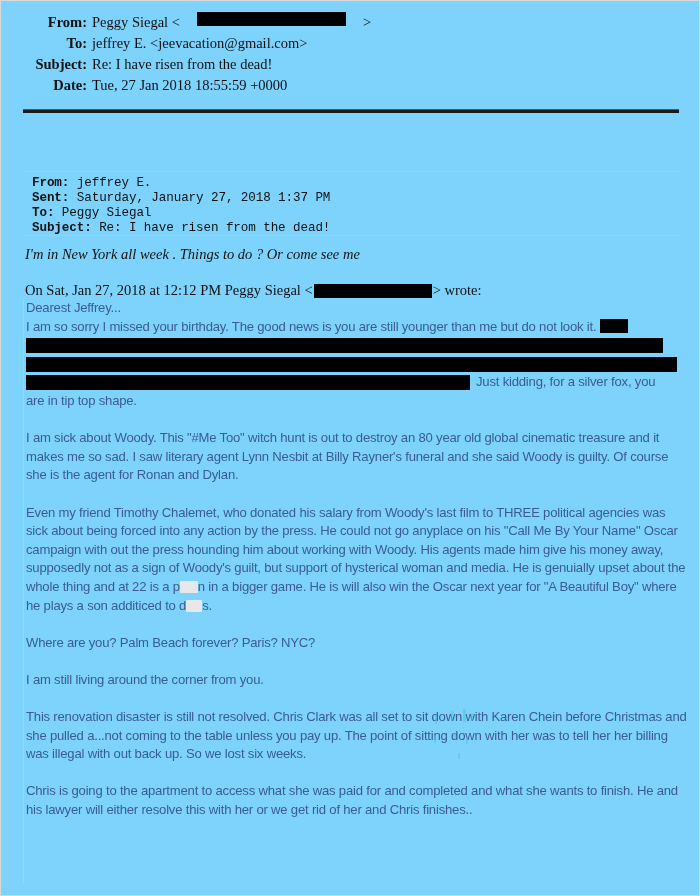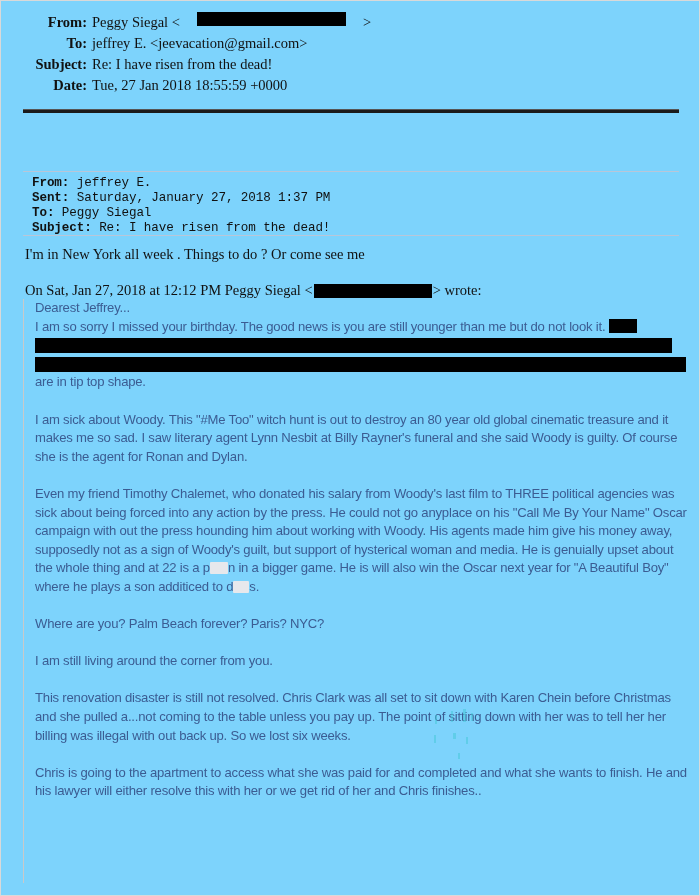--- a/index.html
+++ b/index.html
@@ -103,36 +103,36 @@
   .sub-hdr .k { font-weight: bold; }
 
   
   .serif-line {
     position: absolute;
     left: 24px;
     font-family: "Liberation Serif", serif;
     font-size: 14.5px;
     color: #111111;
   }
-  #line-newyork { top: 245px; }
+  #line-newyork { top: 245px; font-style: italic; }
   #line-onsat {
     top: 281px;
     display: flex;
     align-items: center;
     white-space: nowrap;
   }
 
   
   #quote {
     position: absolute;
     left: 22px;
     top: 298px;
     width: 664px;
     border-left: 1px solid #c9c9c9;
-    padding-left: 11px;
+    padding-left: 2px;
     box-sizing: border-box;
     height: 584px;
   }
   .q {
     font-family: "Liberation Sans", sans-serif;
     font-size: 13.1px;
     line-height: 18.6px;
     color: #3b5c92;
     letter-spacing: -0.2px;
     margin: 0;
@@ -247,20 +247,24 @@
 
     <p class="q">
       <span>I am so sorry I missed your birthday. The good news is you are still younger than me but do not look it.</span><span class="bar-inline" style="width:28px;margin-left:4px;"></span>
     </p>
 
     <div class="bar-row">
       <span class="bar" style="width:637px;"></span>
     </div>
     <div class="bar-row">
       <span class="bar" style="width:651px;"></span>
+    </div>
+    <div class="bar-row">
+      <span class="bar" style="width:444px;"></span>
+      <span class="q" style="margin-left:6px;white-space:nowrap;">Just kidding, for a silver fox, you</span>
     </div>
 
     <p class="q">are in tip top shape.</p>
 
 
     <p class="q gap">I am sick about Woody. This "#Me Too" witch hunt is out to destroy an 80 year old global cinematic treasure and it makes me so sad.   I saw literary agent Lynn Nesbit at Billy Rayner's funeral and she said Woody is guilty. Of course she is the agent for Ronan and Dylan.</p>
 
     <p class="q gap"><span>Even my friend Timothy Chalemet, who donated his salary from Woody's last film to THREE political agencies was sick about being forced into any action by the press. He could not go anyplace on his "Call Me By Your Name" Oscar campaign with out the press hounding him about working with Woody. His agents made him give his money away, supposedly not as a sign of Woody's guilt, but support of hysterical woman and media. He is genuially upset about the whole thing and at 22 is a p</span><span class="blur" style="width:18px;"></span><span>n in a bigger game.   He is will also win the Oscar next year for "A Beautiful Boy" where he plays a son additiced to d</span><span class="blur" style="width:16px;"></span><span>s.</span></p>
 
     <p class="q gap">Where are you? Palm Beach forever? Paris? NYC?</p>

